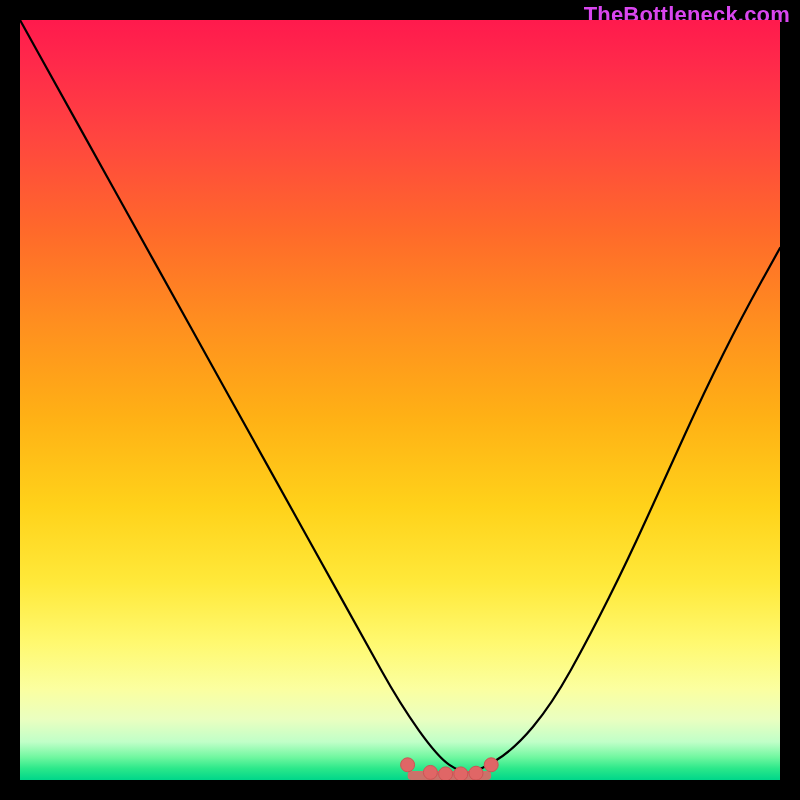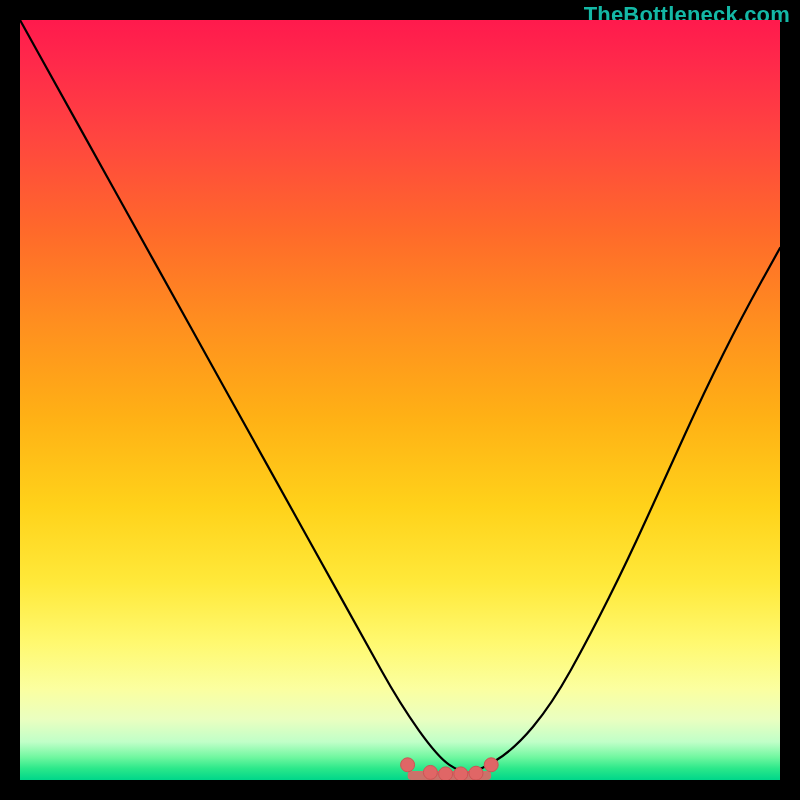--- a/index.html
+++ b/index.html
@@ -32,21 +32,21 @@
       #70f7a0 97%,
       #2be88a 98.5%,
       #00d68a 100%
     );
   }
   .curve-svg { position: absolute; inset: 0; width: 760px; height: 760px; }
   .watermark {
     position: absolute;
     top: 2px;
     right: 10px;
-    color: #14b8a6;
+    color: #d946ef;
     font-family: Arial, Helvetica, sans-serif;
     font-size: 22px;
     font-weight: 600;
     letter-spacing: 0.2px;
   }
 </style>
 </head>
 <body>
 
 <div class="stage">

